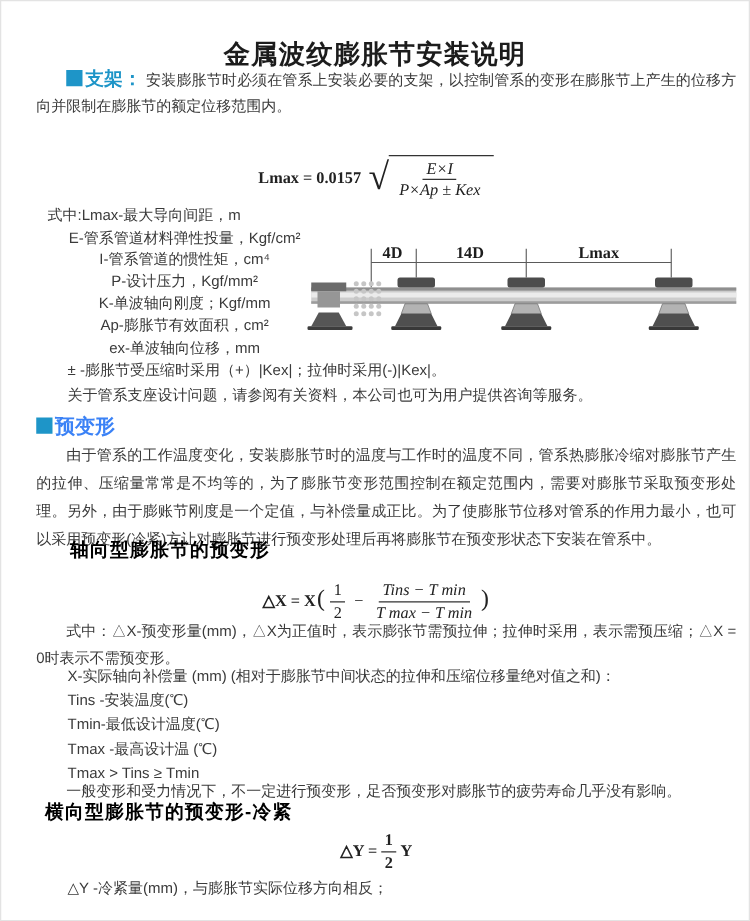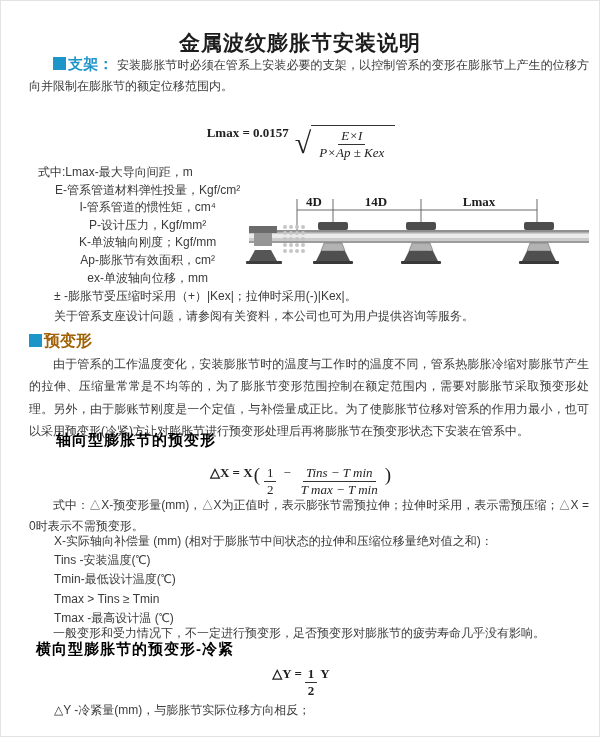--- a/index.html
+++ b/index.html
@@ -42,21 +42,21 @@
   .sec-square {
     display: inline-block;
     width: 13px; height: 13px;
     background: #1e95c8;
     margin-right: 2px;
     vertical-align: -1px;
   }
   .sec-head-block {
     position: absolute;
     left: 28px;
-    color: #a16207;
+    color: #3b82f6;
     font-size: 16px;
     font-weight: 600;
   }
   .sub-head {
     position: absolute;
     color: #000000;
     font-size: 15px;
     font-weight: 600;
     letter-spacing: 1px;
   }
@@ -64,20 +64,21 @@
   .def-item { font-size: 12px; line-height: 17.6px; white-space: nowrap; }
   .def-item.indented { margin-left: 17px; text-align: center; }
   .note-line { position: absolute; font-size: 12px; white-space: nowrap; }
 
   
   .formula {
     position: absolute;
     left: 0; width: 600px;
     display: flex;
     justify-content: center;
+    align-items: center;
     font-family: "Liberation Serif", serif;
     font-size: 13px;
     color: #222;
   }
   .formula .bold { font-weight: 700; }
   .formula .ital { font-style: italic; }
   .frac {
     display: inline-flex;
     flex-direction: column;
     align-items: center;
@@ -232,22 +233,22 @@
     </span>
     <span class="paren">)</span>
   </div>
 
   <p class="para body-text" style="top:494px;">式中：△X-预变形量(mm)，△X为正值时，表示膨张节需预拉伸；拉伸时采用，表示需预压缩；△X = 0时表示不需预变形。</p>
 
   <div class="def-list" style="top:531px; left:53px;">
     <div class="def-item" style="line-height:19.2px;">X-实际轴向补偿量 (mm) (相对于膨胀节中间状态的拉伸和压缩位移量绝对值之和)：</div>
     <div class="def-item" style="line-height:19.2px;">Tins -安装温度(℃)</div>
     <div class="def-item" style="line-height:19.2px;">Tmin-最低设计温度(℃)</div>
+    <div class="def-item" style="line-height:19.2px;">Tmax -最高设计温 (℃)</div>
     <div class="def-item" style="line-height:19.2px;">Tmax &gt; Tins ≥ Tmin</div>
-    <div class="def-item" style="line-height:19.2px;">Tmax -最高设计温 (℃)</div>
   </div>
 
   <p class="para body-text" style="top:622px;">一般变形和受力情况下，不一定进行预变形，足否预变形对膨胀节的疲劳寿命几乎没有影响。</p>
 
   <div class="sub-head" style="top:639px; left:35px;">横向型膨胀节的预变形-冷紧</div>
 
   <div class="formula" style="top:665px; height:30px;">
     <span class="bold">△Y =</span>
     <span class="frac bold">
       <span class="num">1</span>

